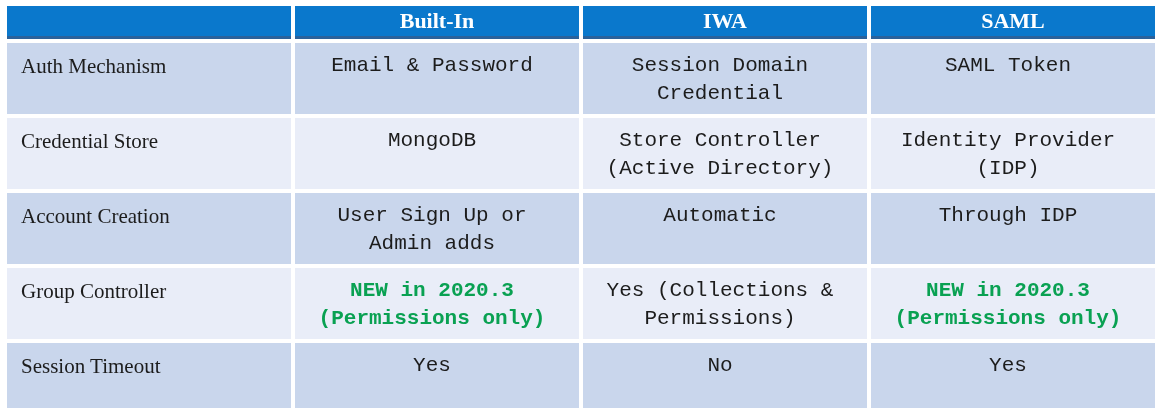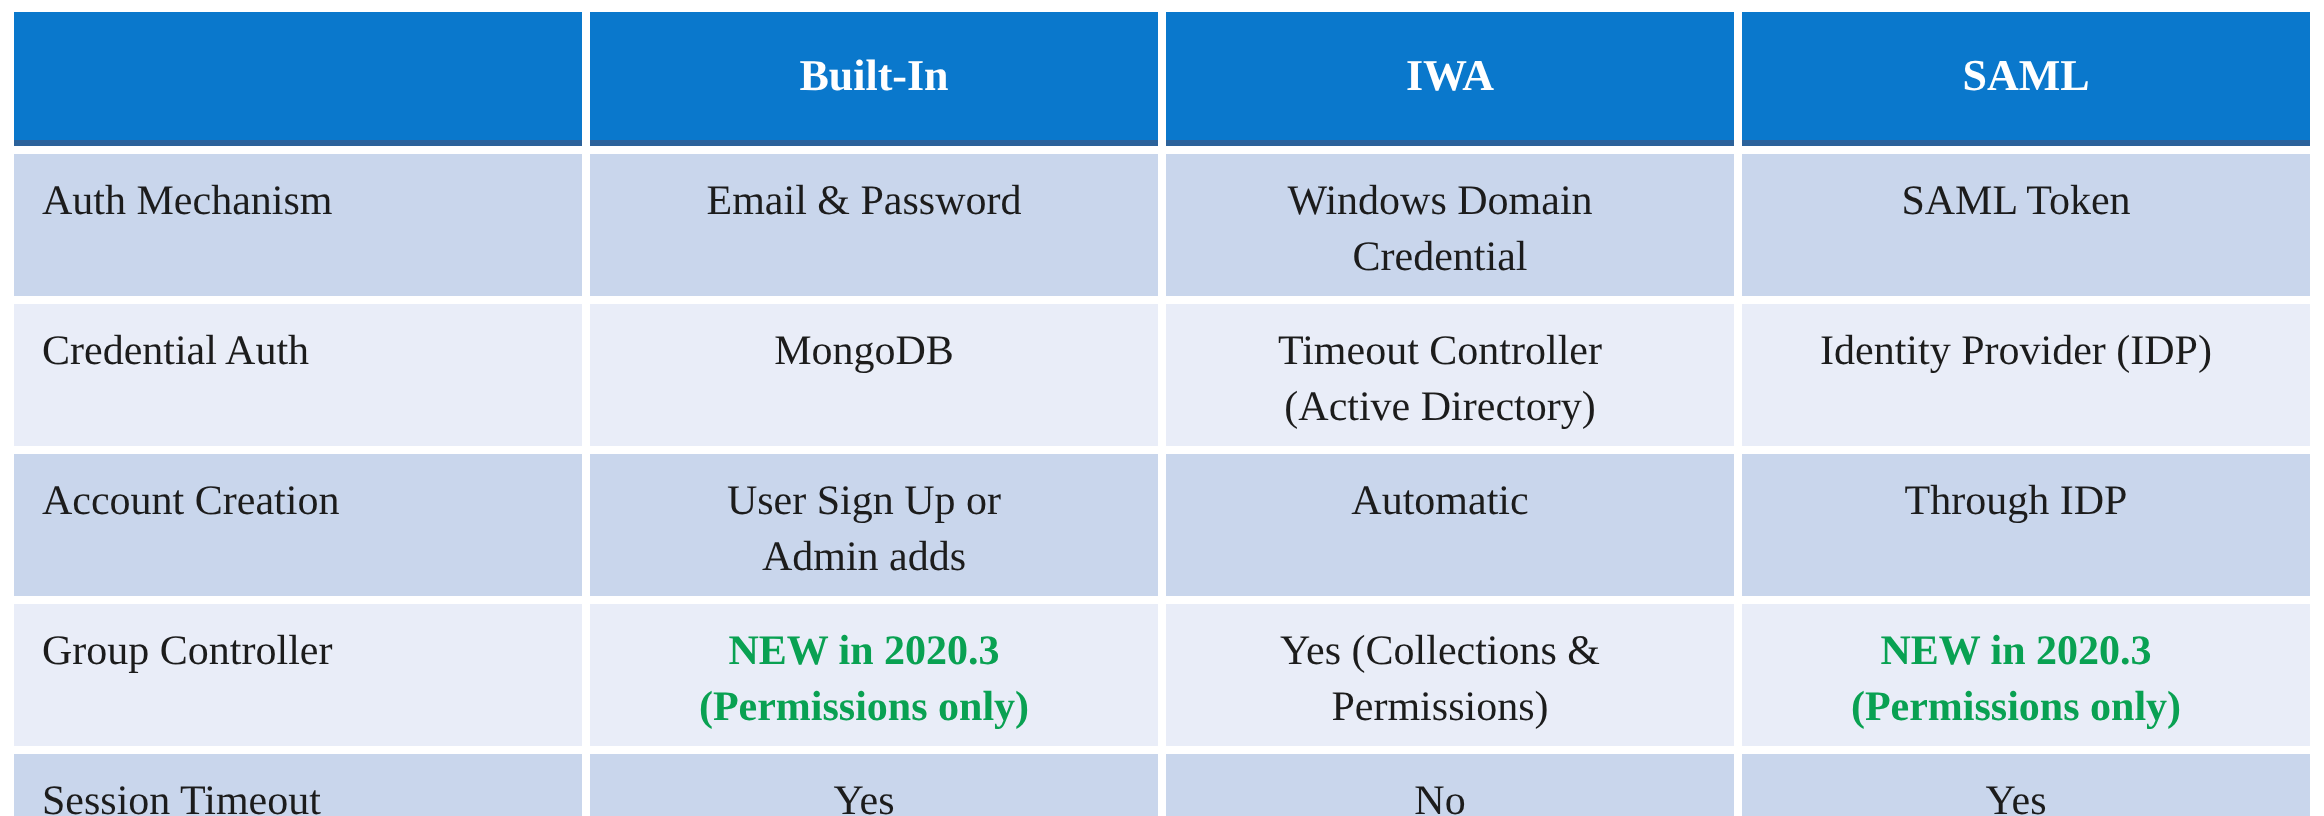--- a/index.html
+++ b/index.html
@@ -27,21 +27,21 @@
     border-spacing: 4px;
   }
   th.header-cell {
     background: var(--header-bg, #0a78cc);
     color: var(--header-text, #ffffff);
     font-weight: bold;
     font-size: 22px;
     text-align: center;
     vertical-align: middle;
     height: 30px;
-    padding: 17px;
+    padding: 0;
     border-bottom: 3px solid var(--header-border, #2b629b);
   }
   td {
     vertical-align: top;
     font-size: 21px;
     line-height: 28px;
     color: var(--body-text, #1c1c1c);
     padding: 9px 20px 6px 10px;
   }
   tbody tr:nth-child(odd) td  { background: var(--row-dark, #c9d6ec); }
@@ -56,21 +56,21 @@
     padding-left: 14px;
   }
   td.data-cell {
     text-align: center;
   }
   td.data-cell.highlight {
     color: var(--highlight-green, #09a152);
     font-weight: bold;
     margin-top: 13px;
   }
-  .cell-line { display: block; }
+  .cell-line { display: block; font-family: Liberation Mono, monospace; }
 </style>
 </head>
 <body>
 
 <div class="table-wrap">
   <table class="comparison">
     <thead>
       <tr id="header-row">
           <th class="header-cell"></th>
           <th class="header-cell">Built-In</th>
@@ -78,34 +78,34 @@
           <th class="header-cell">SAML</th>
         </tr>
     </thead>
     <tbody id="table-body">
         <tr>
           <td class="row-label">Auth Mechanism</td>
           <td class="data-cell">
             <span class="cell-line">Email &amp; Password</span>
           </td>
           <td class="data-cell">
-            <span class="cell-line">Windows Domain</span>
+            <span class="cell-line">Session Domain</span>
             <span class="cell-line">Credential</span>
           </td>
           <td class="data-cell">
             <span class="cell-line">SAML Token</span>
           </td>
         </tr>
         <tr>
-          <td class="row-label">Credential Auth</td>
+          <td class="row-label">Credential Store</td>
           <td class="data-cell">
             <span class="cell-line">MongoDB</span>
           </td>
           <td class="data-cell">
-            <span class="cell-line">Timeout Controller</span>
+            <span class="cell-line">Store Controller</span>
             <span class="cell-line">(Active Directory)</span>
           </td>
           <td class="data-cell">
             <span class="cell-line">Identity Provider (IDP)</span>
           </td>
         </tr>
         <tr>
           <td class="row-label">Account Creation</td>
           <td class="data-cell">
             <span class="cell-line">User Sign Up or</span>

